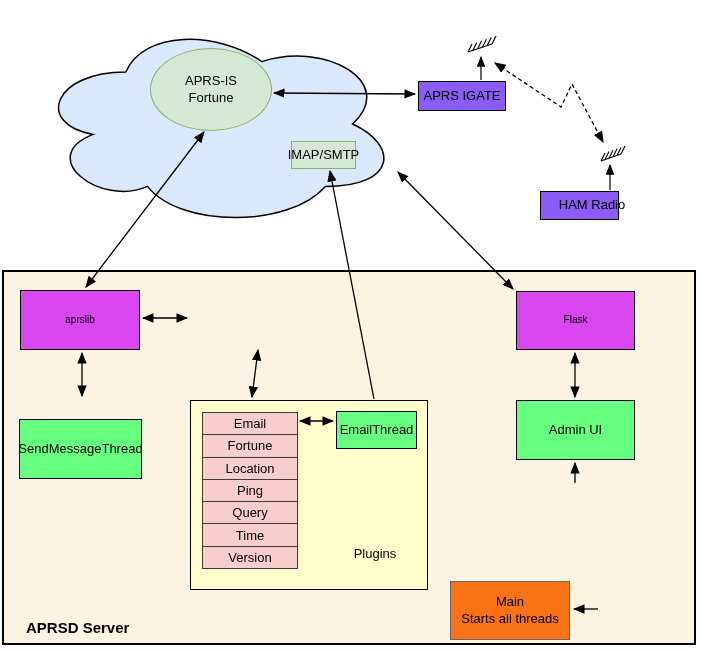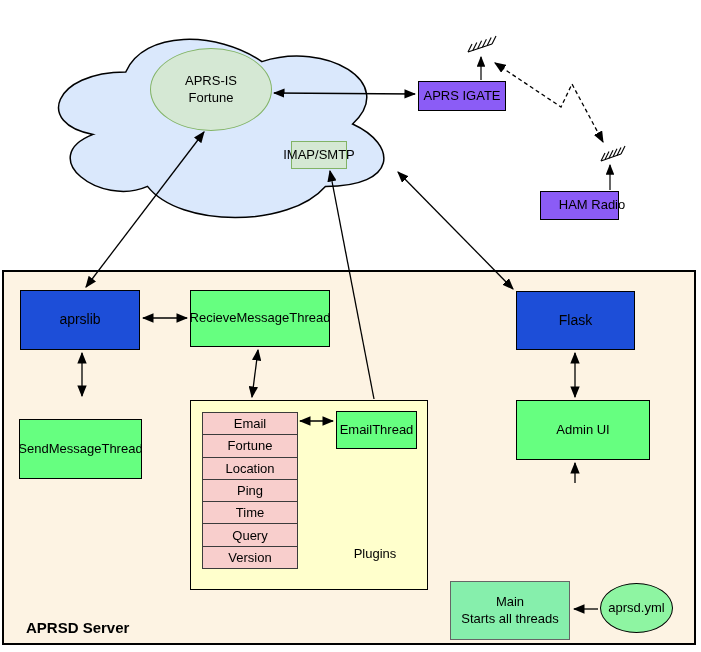--- a/index.html
+++ b/index.html
@@ -12,26 +12,26 @@
     position:absolute;display:flex;align-items:center;justify-content:center;
     text-align:center;font-size:13px;line-height:1.25;box-sizing:border-box;
     white-space:nowrap;
   }
   .ellipse{border-radius:50%;}
   .stack2{flex-direction:column;}
   
   .aprs-is{background:#d5e8d4;border:1.5px solid #82b366;}
   .imap{background:#d5e8d4;border:1px solid #82b366;}
   .pink{background:#8b5cf6;border:1px solid #000;}
-  .blue{background:#1d4ed8;border:1px solid #000;font-size:14px;}
+  .blue{background:#d946ef;border:1px solid #000;font-size:10px;}
   .bgreen{background:#66ff80;border:1px solid #000;}
   .container-box{background:#fdf3e3;border:2px solid #000;}
   .plugins-box{background:#ffffcc;border:1px solid #000;}
   .stats{background:#fff2cc;border:1px solid #d6b656;}
-  .mainbox{background:#86efac;border:1px solid #666;}
+  .mainbox{background:#f97316;border:1px solid #666;}
   .yml{background:#8ef5a2;border:1.5px solid #000;}
   .plugin-stack{position:absolute;left:202px;top:412px;width:96px;}
   .plugin-row{
     box-sizing:border-box;width:96px;height:23.3px;margin-top:-1px;
     background:#f8cecc;border:1px solid #3b3b3b;display:flex;align-items:center;
     justify-content:center;font-size:13px;
   }
   .plugin-row:first-child{margin-top:0;}
   .plugins-label{
     position:absolute;left:340px;top:546px;width:70px;text-align:center;
@@ -56,72 +56,66 @@
          C 216.5 30.4 143.9 30.4 125.75 72 Z" fill="#dae8fc" stroke="#000000" stroke-width="1.5"></path>
   </svg>
 
   <div class="node container-box" style="left:2px;top:270px;width:694px;height:375px;"></div>
   <div class="server-label">APRSD Server</div>
 
   <div class="node ellipse aprs-is stack2" style="left:150px;top:48px;width:122px;height:83px;justify-content:center;">
     <span>APRS-IS</span>
     <span>Fortune</span>
   </div>
-  <div class="node imap" style="left:291px;top:141px;width:56px;height:28px;">
+  <div class="node imap" style="left:291px;top:141px;width:65px;height:28px;">
     <span>IMAP/SMTP</span>
   </div>
 
   <div class="node pink" style="left:418px;top:81px;width:88px;height:30px;">
     <span>APRS IGATE</span>
   </div>
   <div class="node pink" style="left:540px;top:191px;width:79px;height:29px;padding-left:25px;">
     <span>HAM Radio</span>
   </div>
 
   <div class="node blue" style="left:20px;top:290px;width:120px;height:60px;">
     <span>aprslib</span>
   </div>
-  <div class="node bgreen" style="left:190px;top:290px;width:140px;height:57px;">
-    <span>RecieveMessageThread</span>
-  </div>
   <div class="node bgreen" style="left:19px;top:399px;width:123px;height:60px;margin-top:20px;">
     <span>SendMessageThread</span>
   </div>
   <div class="node blue" style="left:516px;top:291px;width:119px;height:59px;">
     <span>Flask</span>
   </div>
-  <div class="node bgreen" style="left:516px;top:400px;width:134px;height:60px;">
+  <div class="node bgreen" style="left:516px;top:400px;width:119px;height:60px;">
     <span>Admin UI</span>
   </div>
 
   <div class="node plugins-box" style="left:190px;top:400px;width:238px;height:190px;"></div>
   <div class="plugin-stack">
     <div class="plugin-row">Email</div>
     <div class="plugin-row">Fortune</div>
     <div class="plugin-row">Location</div>
     <div class="plugin-row">Ping</div>
+    <div class="plugin-row">Query</div>
     <div class="plugin-row">Time</div>
-    <div class="plugin-row">Query</div>
     <div class="plugin-row">Version</div>
   </div>
   <div class="plugins-label">Plugins</div>
 
   <div class="node bgreen" style="left:336px;top:411px;width:81px;height:38px;">
     <span>EmailThread</span>
   </div>
 
 
   <div class="node mainbox stack2" style="left:450px;top:581px;width:120px;height:59px;">
     <span>Main</span>
     <span>Starts all threads</span>
   </div>
 
-  <div class="node ellipse yml" style="left:600px;top:583px;width:73px;height:50px;">
-    <span>aprsd.yml</span>
-  </div>
 
   <svg class="layer" width="701" height="652">
     <defs>
       <marker id="arr" viewBox="0 0 10 8" refX="9" refY="4" markerWidth="9" markerHeight="7.2" orient="auto-start-reverse">
         <path d="M0,0 L10,4 L0,8 Z" fill="#000"></path>
       </marker>
     </defs>
 
     <line x1="274" y1="93" x2="415" y2="94" stroke="#000" stroke-width="1.3" marker-start="url(#arr)" marker-end="url(#arr)"></line>
 

